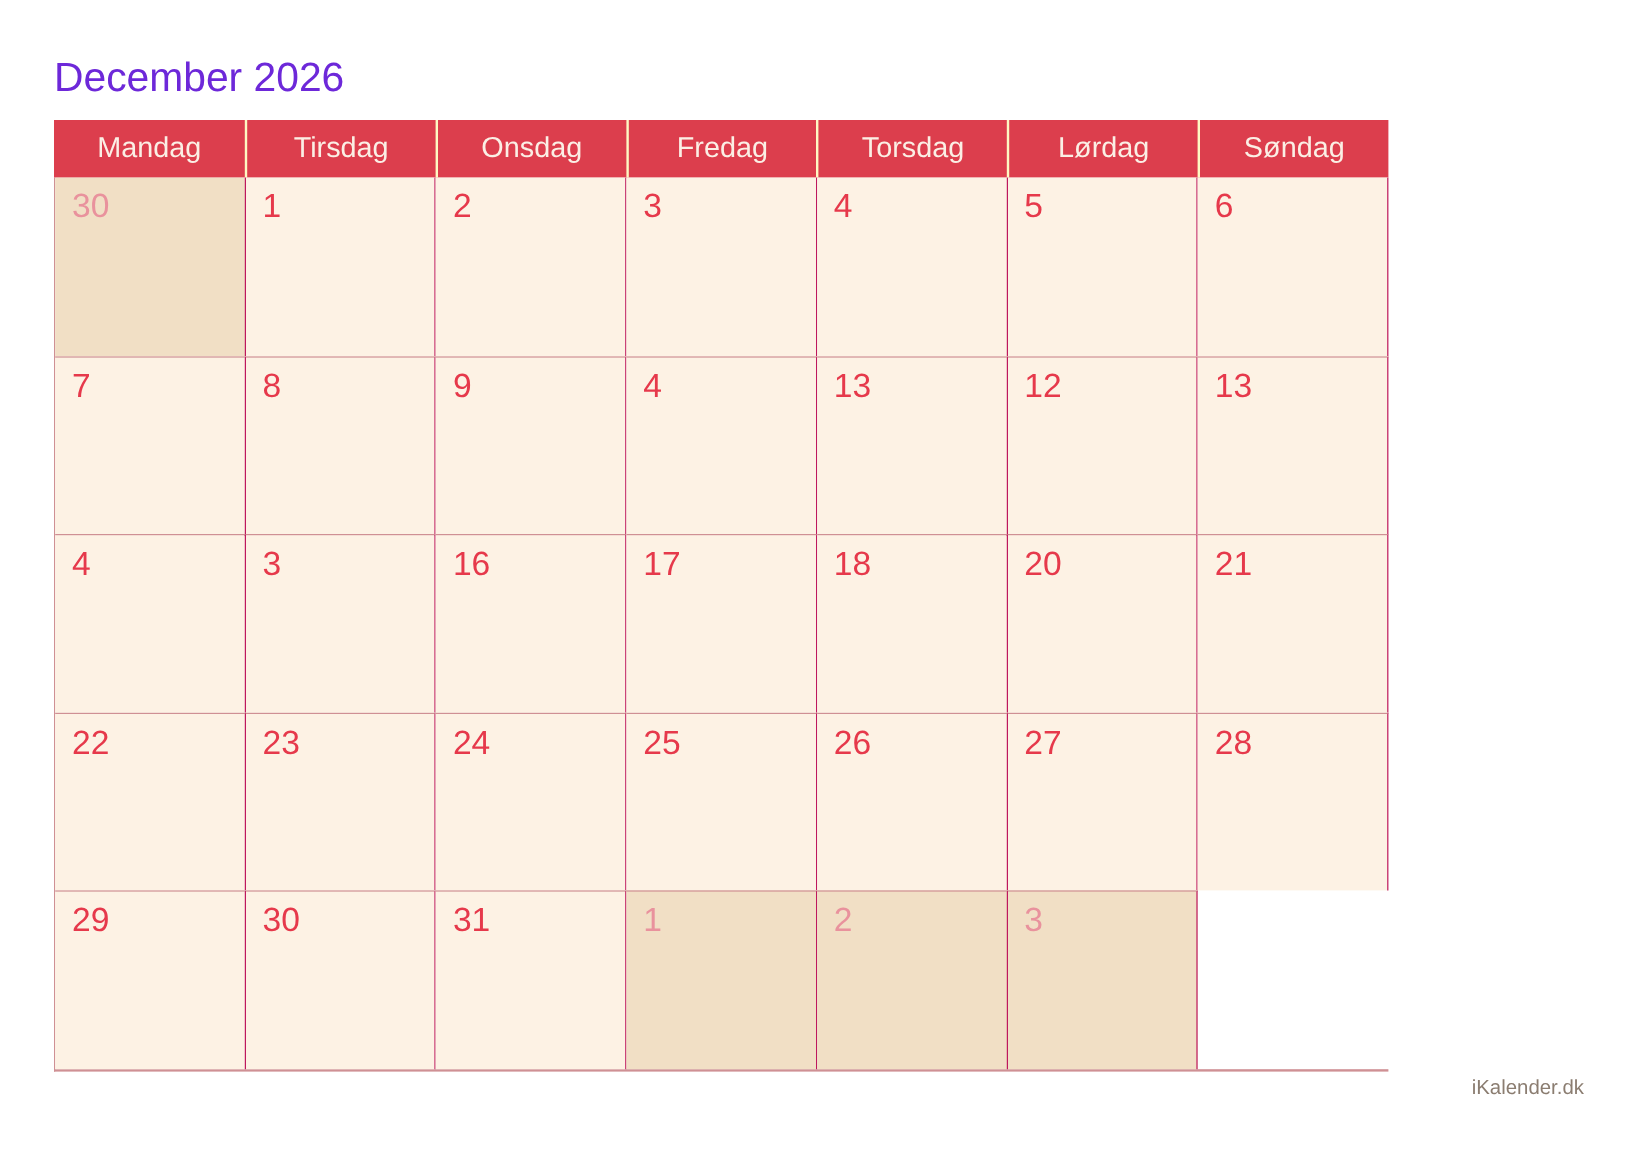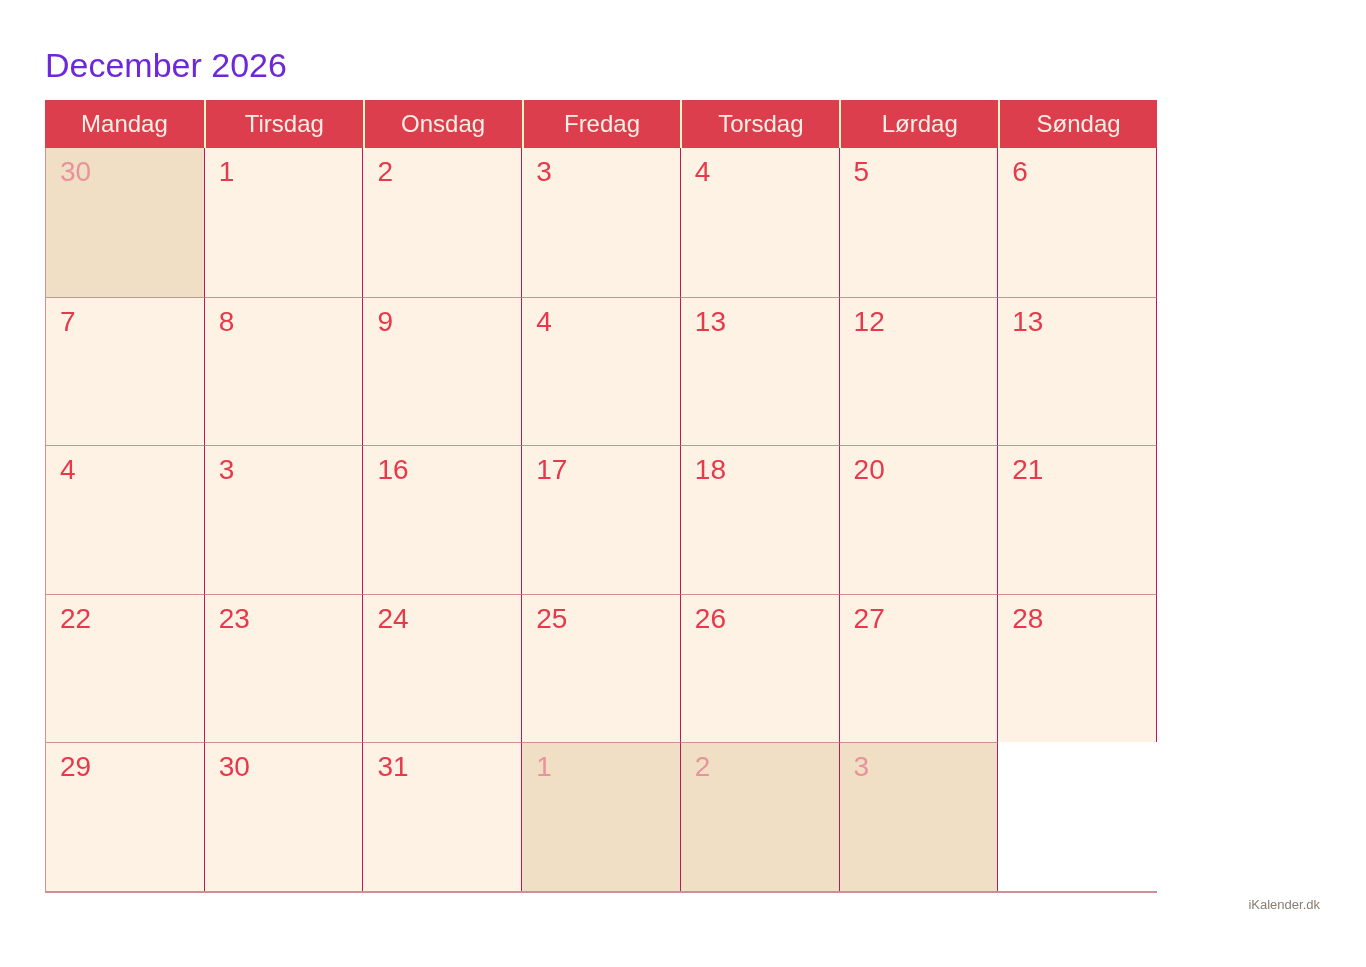--- a/index.html
+++ b/index.html
@@ -56,21 +56,21 @@
   .daynum {
     font-size: 28px;
     color: #E6394B;
     line-height: 1.15;
   }
   .cell.other .daynum { color: #E9929D; }
   .footer-credit {
     position: absolute;
     right: 46px;
     top: 897px;
-    font-size: 13px;
+    font-size: 17px;
     color: #8B7D71;
   }
 </style>
 </head>
 <body>
 
 <h1 class="page-title">December 2026</h1>
 
 <div class="calendar">
   <div class="cal-header">

